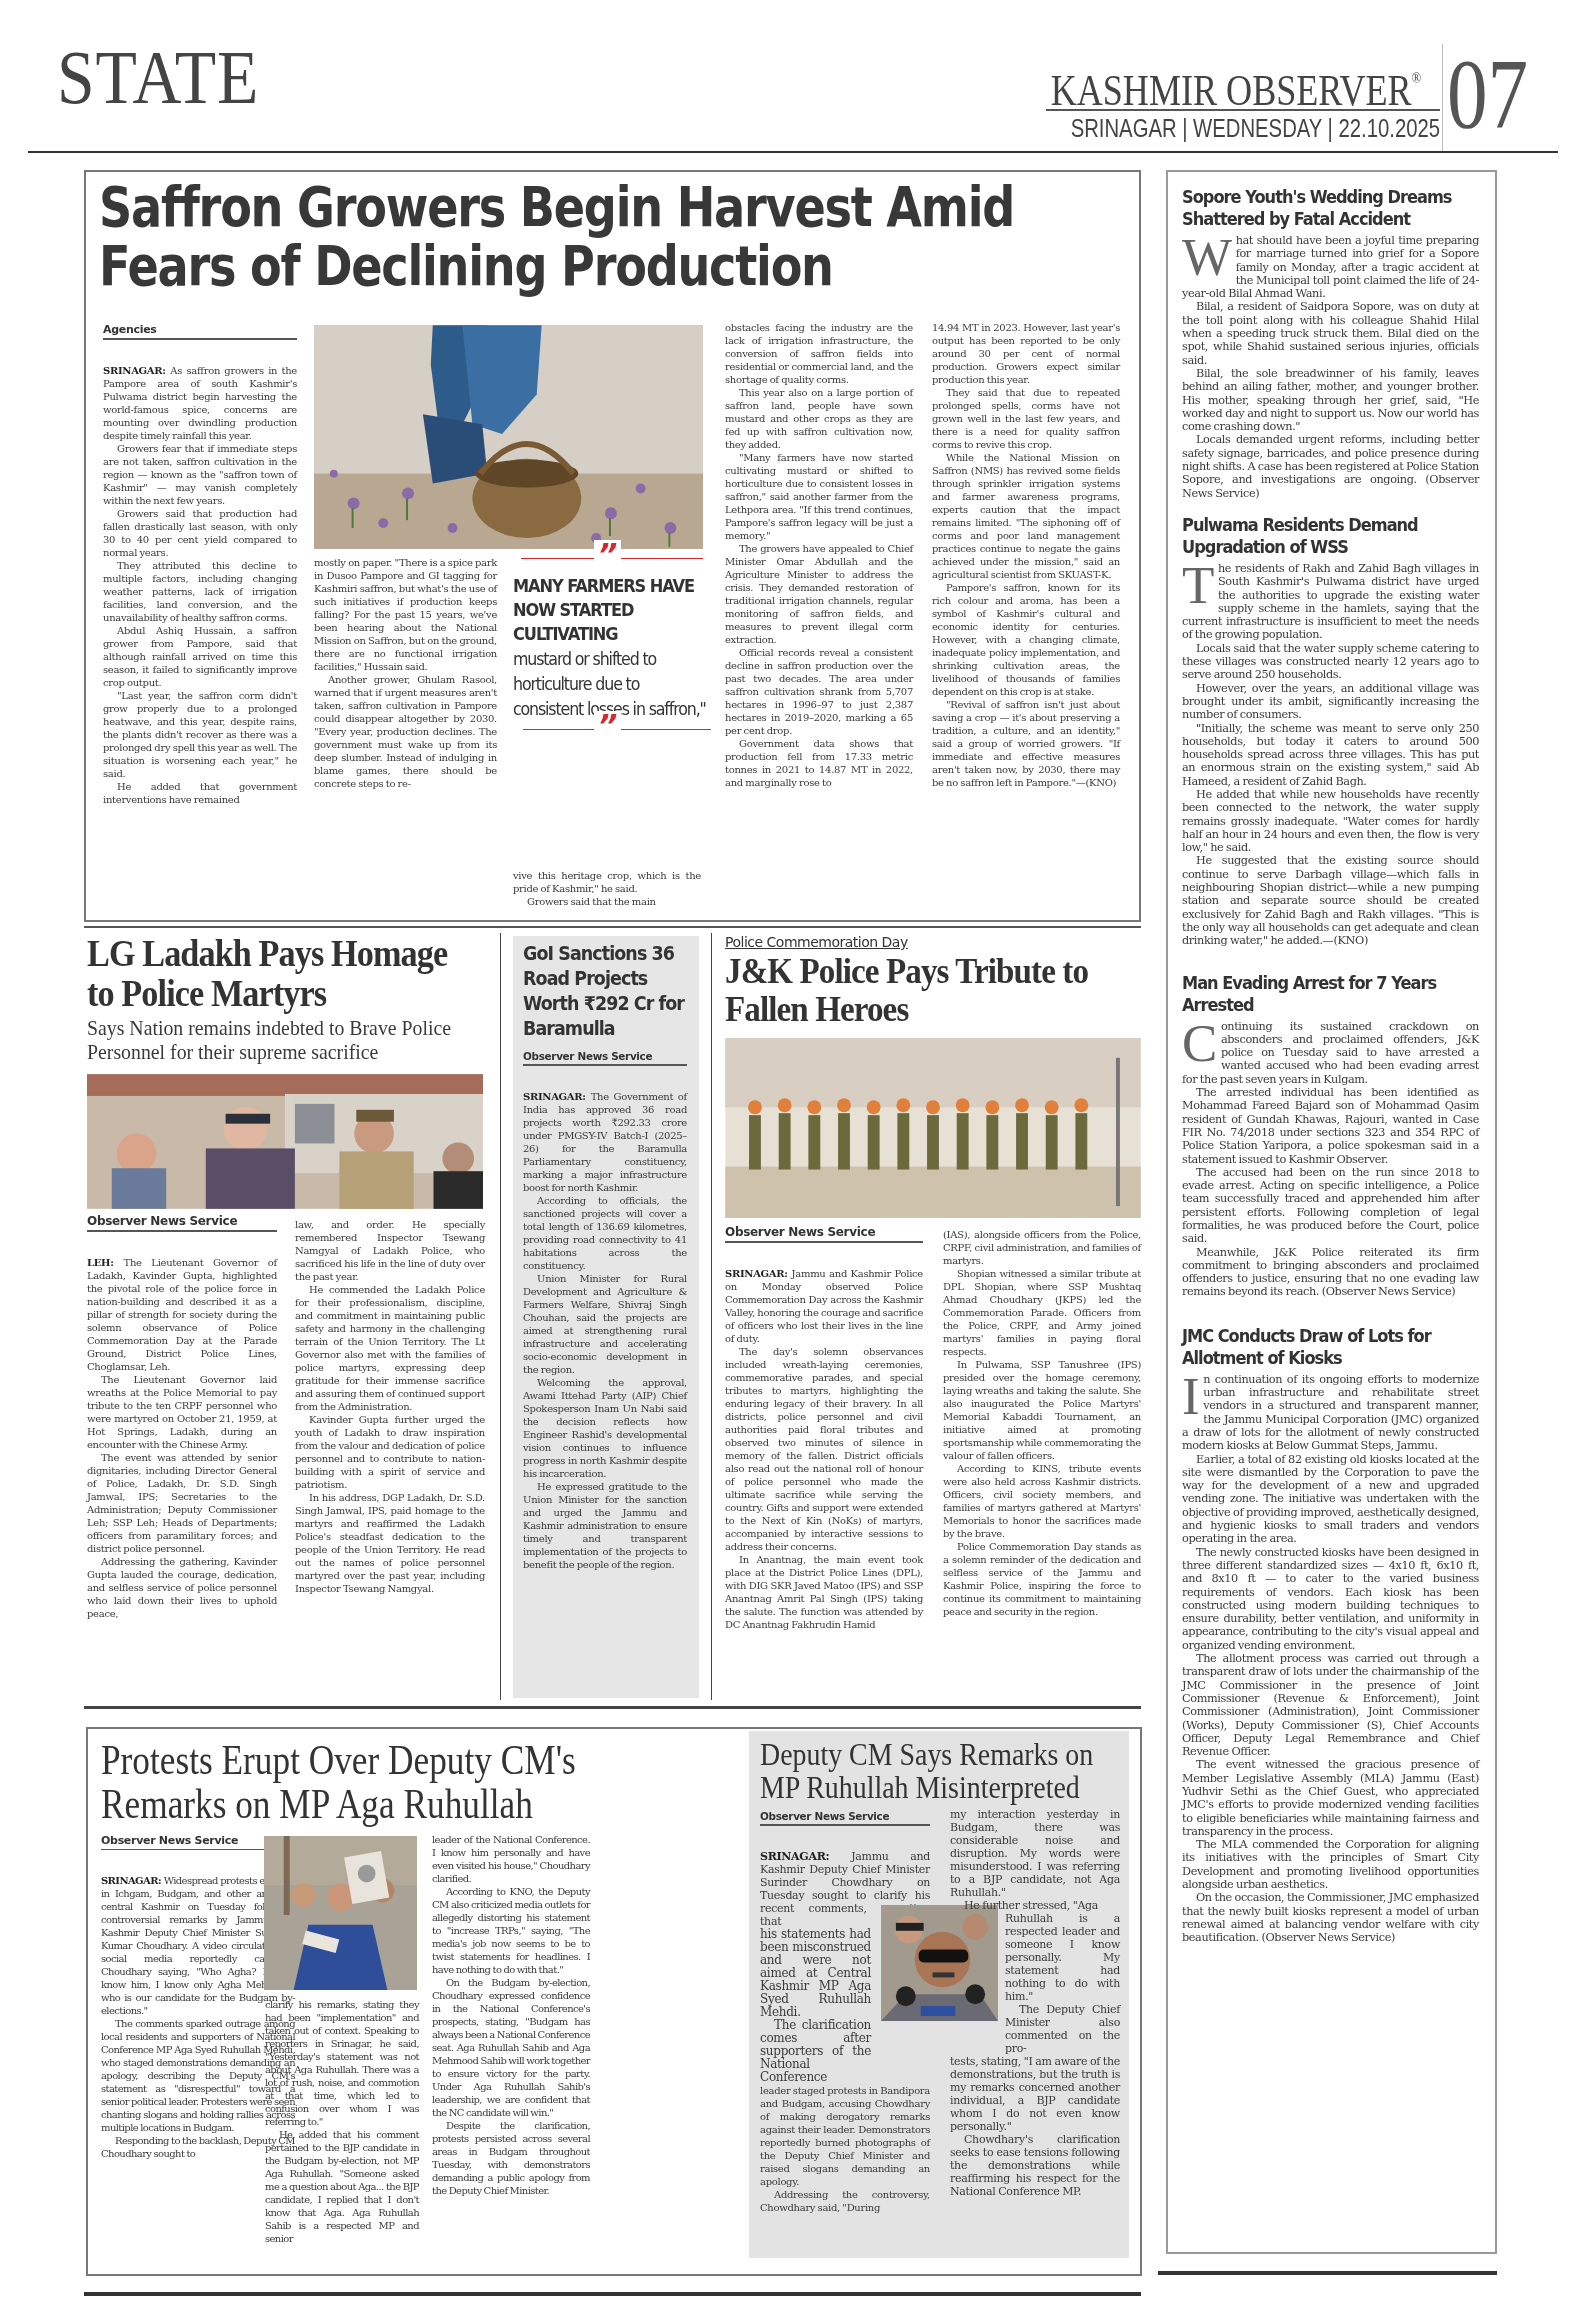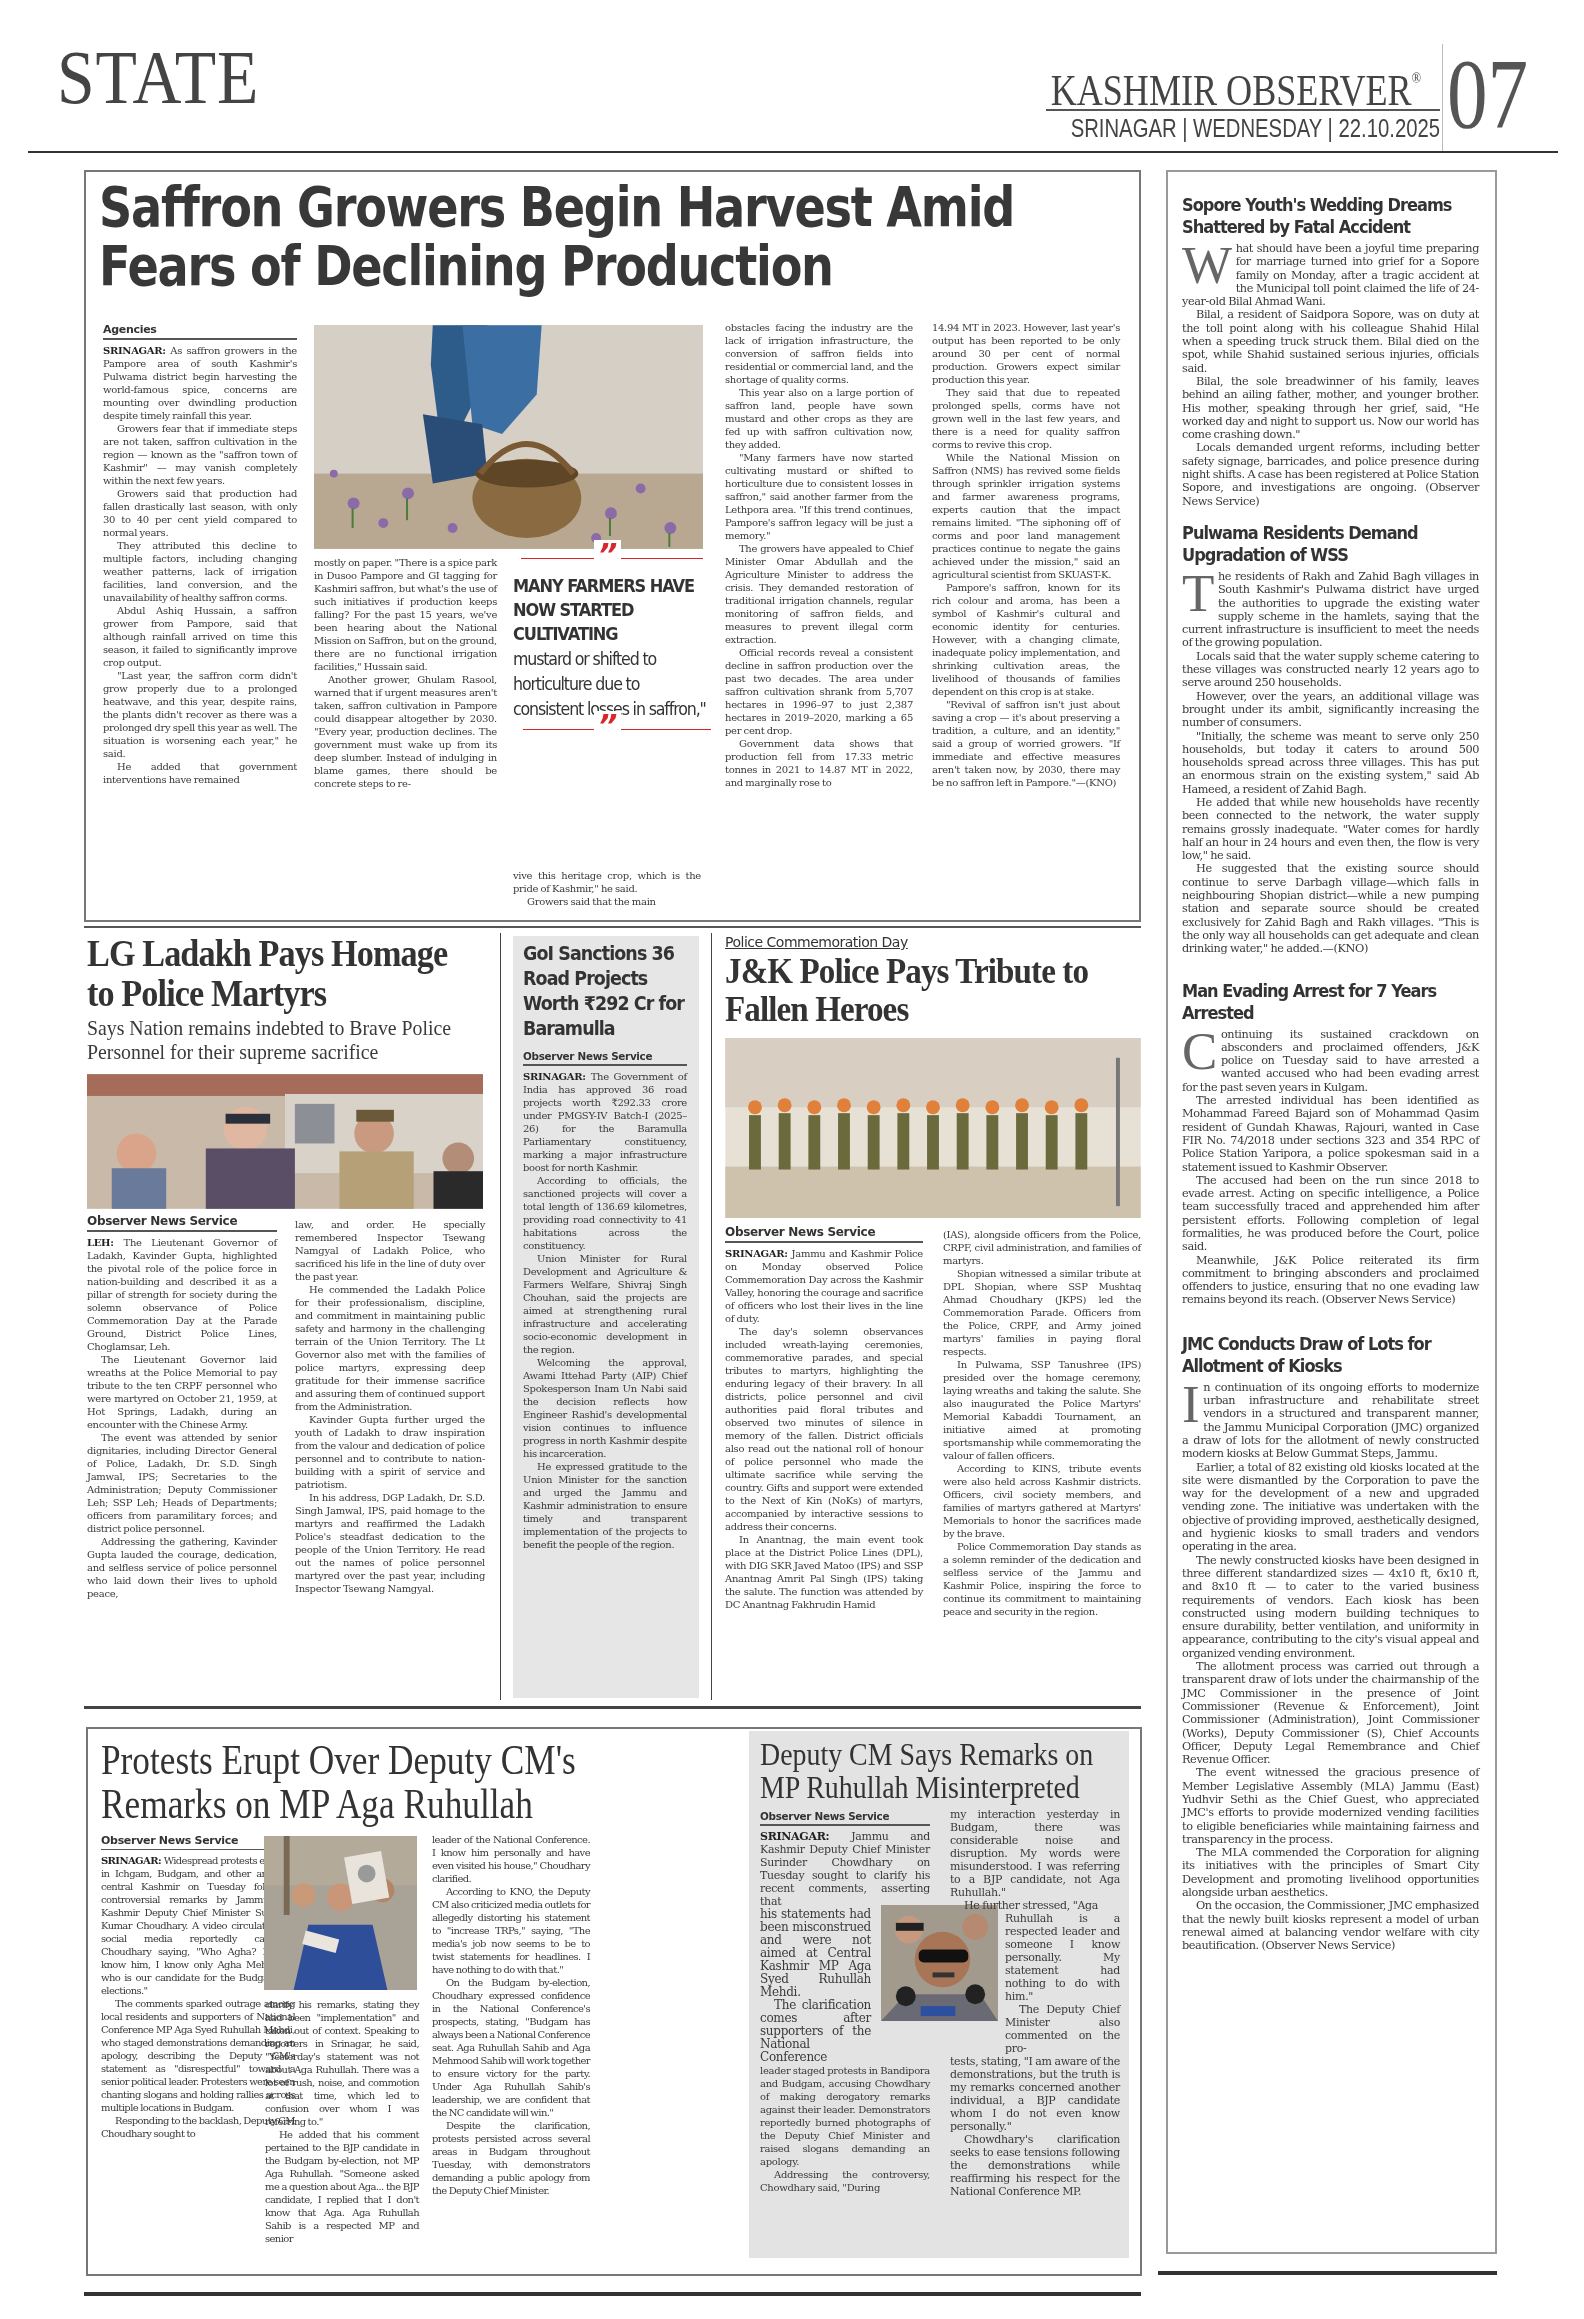--- a/index.html
+++ b/index.html
@@ -5,21 +5,21 @@
 *{box-sizing:border-box;margin:0;padding:0}
 html,body{width:1584px;height:2320px;background:#fff;overflow:hidden}
 body{font-family:"DejaVu Serif",serif;color:#333;position:relative}
 .abs{position:absolute}
 .serif{font-family:"Liberation Serif","DejaVu Serif",serif}
 .sans{font-family:"Liberation Sans","DejaVu Sans",sans-serif}
 .body-txt{font-family:"DejaVu Serif",serif;font-size:10px;line-height:13px;text-align:justify;color:#3a3a3a;hyphens:auto;letter-spacing:-0.3px;word-spacing:-0.5px}
 .body-txt p{text-indent:14px}
 .body-txt p.first{text-indent:0}
 .dateline{font-weight:bold;color:#222}
-.byline{font-family:"DejaVu Sans",sans-serif;font-weight:bold;font-size:12px;color:#333;border-bottom:2px solid #555;padding-bottom:2px;margin-bottom:4px;letter-spacing:-0.3px}
+.byline{font-family:"DejaVu Sans",sans-serif;font-weight:bold;font-size:12px;color:#333;border-bottom:2px solid #555;padding-bottom:2px;margin-bottom:24px;letter-spacing:-0.3px}
 .hd-sans{font-family:"DejaVu Sans",sans-serif;font-weight:bold;color:#333;letter-spacing:-1px}
 .hd-serif{font-family:"Liberation Serif","DejaVu Serif",serif;color:#333}
 .photo{overflow:hidden}
 .drop{float:left;font-family:"Liberation Serif",serif;font-size:53px;line-height:42px;color:#666;margin:2px 4px 0 0}
 </style>
 </head>
 <body>
 
 <div class="abs serif" style="left:57px;top:38px;font-size:77px;line-height:79px;color:#444;transform:scaleX(0.88);transform-origin:left top;letter-spacing:1px">STATE</div>
 <div class="abs serif" style="left:906px;top:55px;width:515px;text-align:right;font-size:44px;line-height:46px;color:#444;transform:scaleX(0.82);transform-origin:right top;right:auto">
@@ -122,21 +122,21 @@
       <p class="first">14.94 MT in 2023. However, last year's output has been reported to be only around 30 per cent of normal production. Growers expect similar production this year.</p>
       <p>They said that due to repeated prolonged spells, corms have not grown well in the last few years, and there is a need for quality saffron corms to revive this crop.</p>
       <p>While the National Mission on Saffron (NMS) has revived some fields through sprinkler irrigation systems and farmer awareness programs, experts caution that the impact remains limited. "The siphoning off of corms and poor land management practices continue to negate the gains achieved under the mission," said an agricultural scientist from SKUAST-K.</p>
       <p>Pampore's saffron, known for its rich colour and aroma, has been a symbol of Kashmir's cultural and economic identity for centuries. However, with a changing climate, inadequate policy implementation, and shrinking cultivation areas, the livelihood of thousands of families dependent on this crop is at stake.</p>
       <p>"Revival of saffron isn't just about saving a crop — it's about preserving a tradition, a culture, and an identity," said a group of worried growers. "If immediate and effective measures aren't taken now, by 2030, there may be no saffron left in Pampore."—(KNO)</p>
     </div>
 </div>
 
 <div class="abs" style="left:1166px;top:170px;width:331px;height:2084px;border:2px solid #999"></div>
 <div class="abs" id="sidebar" style="left:1182px;top:182px;width:297px">
-    <div style="margin-top: 12px;">
+    <div style="margin-top: 4px;">
       <div class="hd-sans" style="font-size: 18px; line-height: 22px; letter-spacing: -1.1px; transform: scaleX(0.9); transform-origin: left top; width: 327px; margin-bottom: 4px;">Sopore Youth's Wedding Dreams Shattered by Fatal Accident</div>
       <div class="body-txt" style="font-size: 11.3px; line-height: 13.3px; letter-spacing: -0.4px;">
         <p class="first"><span class="drop">W</span>hat should have been a joyful time preparing for marriage turned into grief for a Sopore family on Monday, after a tragic accident at the Municipal toll point claimed the life of 24-year-old Bilal Ahmad Wani.</p>
         <p>Bilal, a resident of Saidpora Sopore, was on duty at the toll point along with his colleague Shahid Hilal when a speeding truck struck them. Bilal died on the spot, while Shahid sustained serious injuries, officials said.</p>
         <p>Bilal, the sole breadwinner of his family, leaves behind an ailing father, mother, and younger brother. His mother, speaking through her grief, said, "He worked day and night to support us. Now our world has come crashing down."</p>
         <p>Locals demanded urgent reforms, including better safety signage, barricades, and police presence during night shifts. A case has been registered at Police Station Sopore, and investigations are ongoing. (Observer News Service)</p>
       </div>
     </div>
     <div style="margin-top: 14px;">
       <div class="hd-sans" style="font-size: 18px; line-height: 22px; letter-spacing: -1.1px; transform: scaleX(0.9); transform-origin: left top; width: 327px; margin-bottom: 4px;">Pulwama Residents Demand Upgradation of WSS</div>

